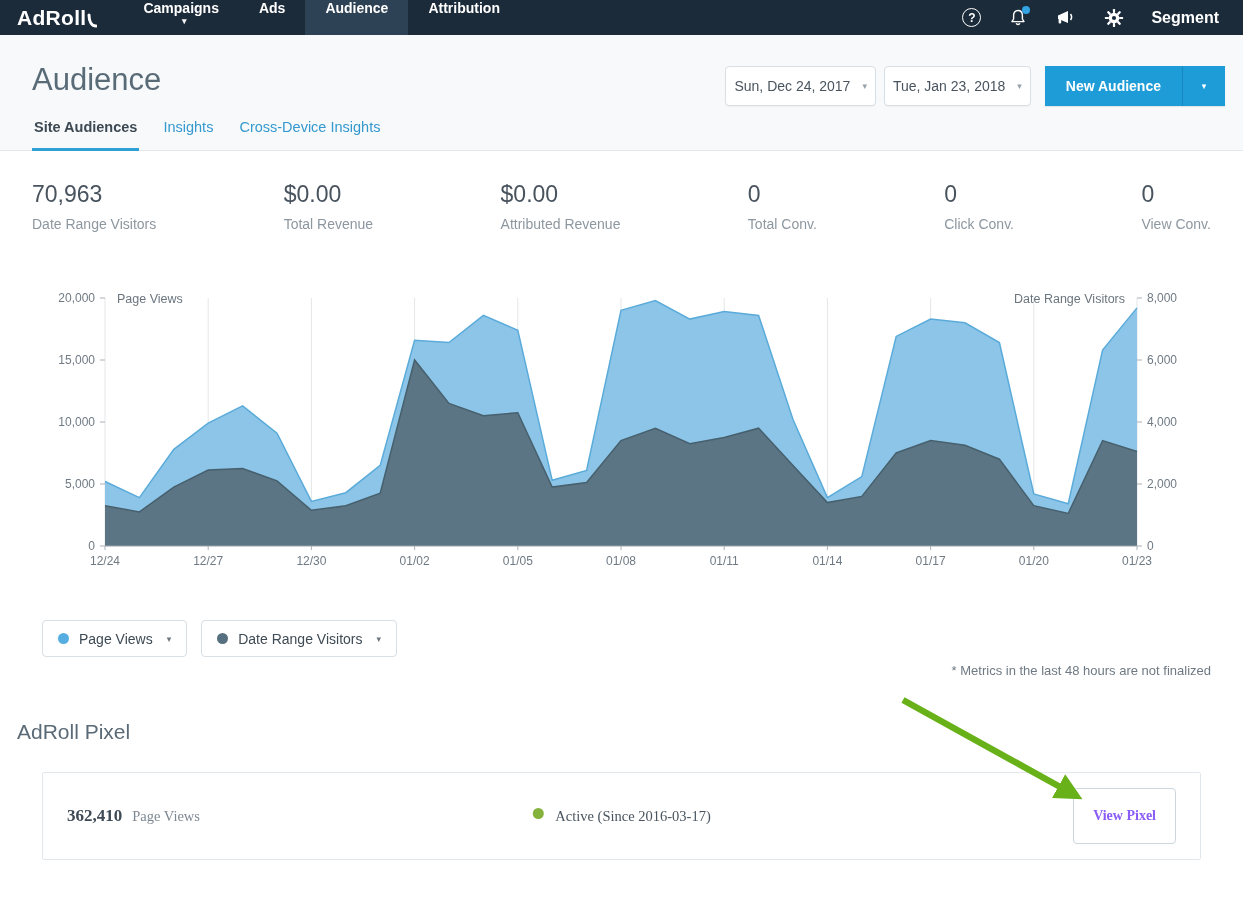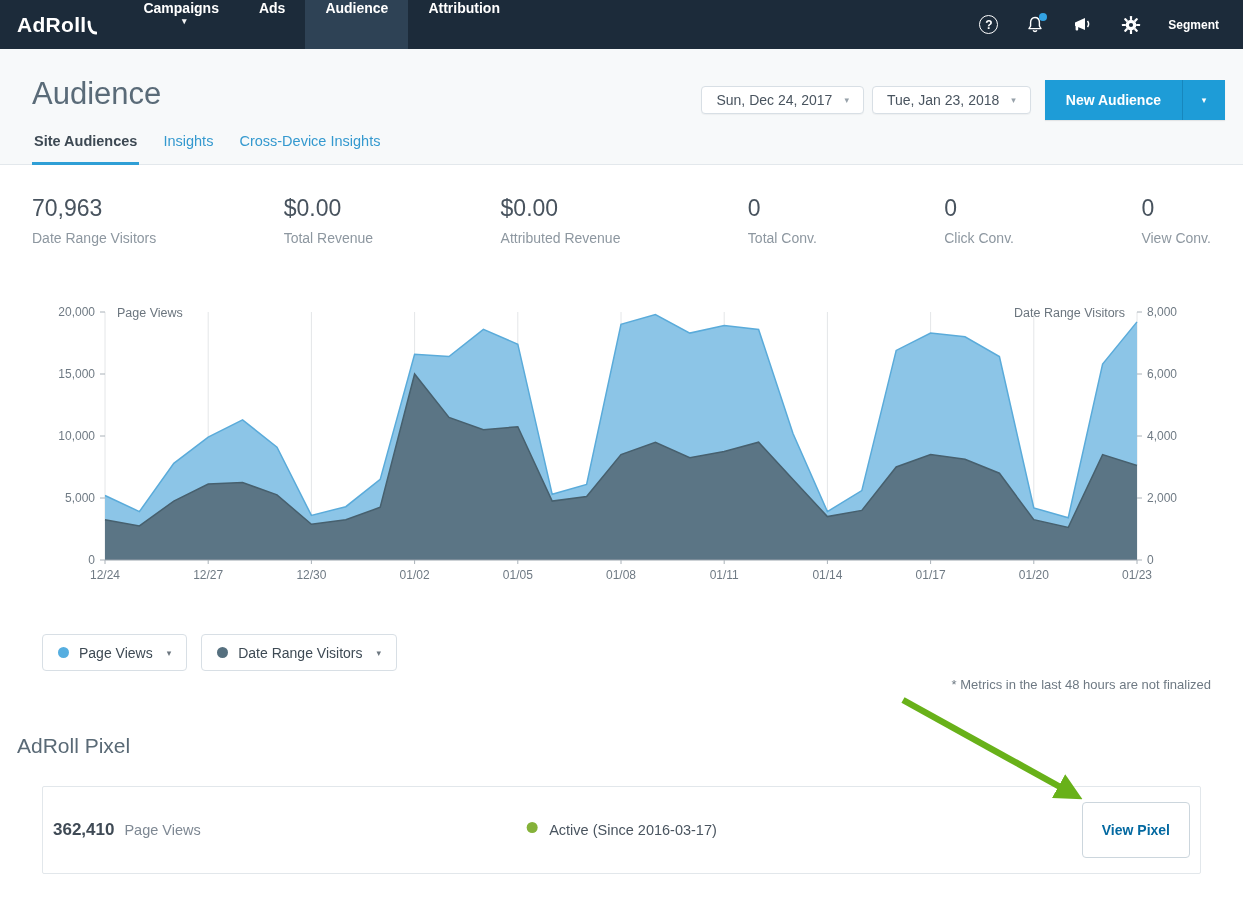--- a/index.html
+++ b/index.html
@@ -3,38 +3,38 @@
 <meta charset="utf-8">
 <style>
   * { box-sizing: border-box; }
   html,body { margin:0; padding:0; }
   body {
     width:1243px; height:900px; position:relative; overflow:hidden;
     background:#ffffff; font-family:"Liberation Sans", sans-serif; color:#48535e;
   }
 
   
-  .navbar { height:49px; background:#1c2b3a; display:flex; align-items:stretch; color:#fff; }
+  .navbar { height:35px; background:#1c2b3a; display:flex; align-items:stretch; color:#fff; }
   .logo { display:flex; align-items:center; padding:0 26px 0 17px; font-size:21px; font-weight:bold; letter-spacing:.3px; }
   .logo-hook { margin-left:1px; margin-top:6px; }
   .nav-items { display:flex; }
   .nav-item { display:flex; align-items:center; padding:0 20px; font-size:14px; font-weight:600; cursor:pointer;flex-direction:column; }
   .nav-item.active { background:#2e4255; }
   .nav-caret { font-size:9px; margin-left:6px; opacity:.95; }
   .nav-right { margin-left:auto; display:flex; align-items:center; gap:27px; padding-right:24px; }
   .icon-btn { position:relative; display:flex; align-items:center; cursor:pointer; }
   .icon-help { width:19px; height:19px; border:1.5px solid #fff; border-radius:50%; display:flex; align-items:center; justify-content:center; font-size:12px; font-weight:bold; }
   .notif-dot { position:absolute; top:-2px; right:-2px; width:8px; height:8px; border-radius:50%; background:#33a3e3; }
-  .segment { font-size:12px; font-weight:600; cursor:pointer; }
+  .segment { font-size:16px; font-weight:600; cursor:pointer; }
 
   
   .page-head { background:#f7f9fa; box-shadow: inset 0 -1px 0 #e3e8ec; padding:0 32px; position:relative; }
   .page-title { font-size:31px; font-weight:400; color:#5a6b78; margin:0; padding-top:26px; line-height:38px; }
   .head-controls { position:absolute; top:31px; right:18px; display:flex; gap:8px; align-items:center; }
-  .date-picker { background:#fff; border:1px solid #d8dfe5; border-radius:4px; height:28px; display:flex; align-items:center; padding:0 14px; font-size:14px; color:#49545f; gap:12px; cursor:pointer; box-shadow:0 1px 1px rgba(0,0,0,.04); }
+  .date-picker { background:#fff; border:1px solid #d8dfe5; border-radius:4px; height:40px; display:flex; align-items:center; padding:0 8px; font-size:14px; color:#49545f; gap:12px; cursor:pointer; box-shadow:0 1px 1px rgba(0,0,0,.04); }
   .picker-caret { color:#97a1aa; font-size:9px; }
   .btn-new { display:flex; margin-left:6px; border-radius:0; overflow:hidden; cursor:pointer; box-shadow:0 1px 1px rgba(0,0,0,.08); }
   .btn-new-main { background:#1e9cd7; color:#fff; font-size:14px; font-weight:600; display:flex; align-items:center; padding:0 21px; height:40px; }
   .btn-new-caret { background:#1e9cd7; border-left:1px solid #1787bd; color:#fff; width:43px; display:flex; align-items:center; justify-content:center; font-size:9px; }
 
   .tabs { display:flex; gap:22px; margin-top:12px; }
   .tab { font-size:14.5px; color:#3499cf; padding:8px 2px 13px; border-bottom:3px solid transparent; cursor:pointer; }
   .tab.active { color:#3d4953; font-weight:600; border-bottom-color:#2f9fd6; }
 
   
@@ -51,27 +51,27 @@
   
   .legend-row { display:flex; gap:14px; margin:40px 0 0 42px; }
   .legend-btn { display:flex; align-items:center; gap:10px; border:1px solid #d8dfe5; border-radius:4px; background:#fff; height:37px; padding:0 15px; font-size:14px; color:#3e4a54; cursor:pointer; }
   .dot { width:11px; height:11px; border-radius:50%; flex:none; }
   .legend-caret { color:#6d7780; font-size:9px; margin-left:4px; }
 
   .footnote { text-align:right; margin:6px 32px 12px; font-size:13px; color:#6e7983; }
 
   
   .pixel-heading { font-size:21px; font-weight:400; color:#5a6a76; margin:42px 0 0 17px; }
-  .pixel-card { margin:28px 42px 0; border:1px solid #e2e7eb; border-radius:2px; background:#fff; height:88px; display:flex; align-items:center; padding:0 10px; position:relative; }
+  .pixel-card { margin:28px 42px 0; border:1px solid #e2e7eb; border-radius:2px; background:#fff; height:88px; display:flex; align-items:center; padding:0 24px; position:relative;font-family:Liberation Serif, serif; }
   .pixel-left { display:flex; align-items:baseline; gap:10px; }
   .pixel-value { font-size:17px; font-weight:bold; color:#3f4a55; }
   .pixel-label { font-size:14.5px; color:#7e8893; }
   .pixel-status { position:absolute; left:50%; transform:translateX(-50%); display:flex; align-items:flex-start; gap:12px; font-size:14.5px; color:#49545f; }
   .status-dot { width:11px; height:11px; border-radius:50%; flex:none; }
-  .view-pixel-btn { margin-left:auto; border:1px solid #ccd6dd; border-radius:4px; background:#fff; color:#0369a1; font-size:14px; font-weight:600; height:56px; padding:0 19px; display:flex; align-items:center; cursor:pointer; }
+  .view-pixel-btn { margin-left:auto; border:1px solid #ccd6dd; border-radius:4px; background:#fff; color:#8b5cf6; font-size:14px; font-weight:600; height:56px; padding:0 19px; display:flex; align-items:center; cursor:pointer; }
 
   
   .annotation { position:absolute; left:0; top:0; width:1243px; height:900px; pointer-events:none; z-index:50; }
 </style>
 </head>
 <body>
 
 <div class="navbar">
   <div class="logo">
     <span>AdRoll</span>

